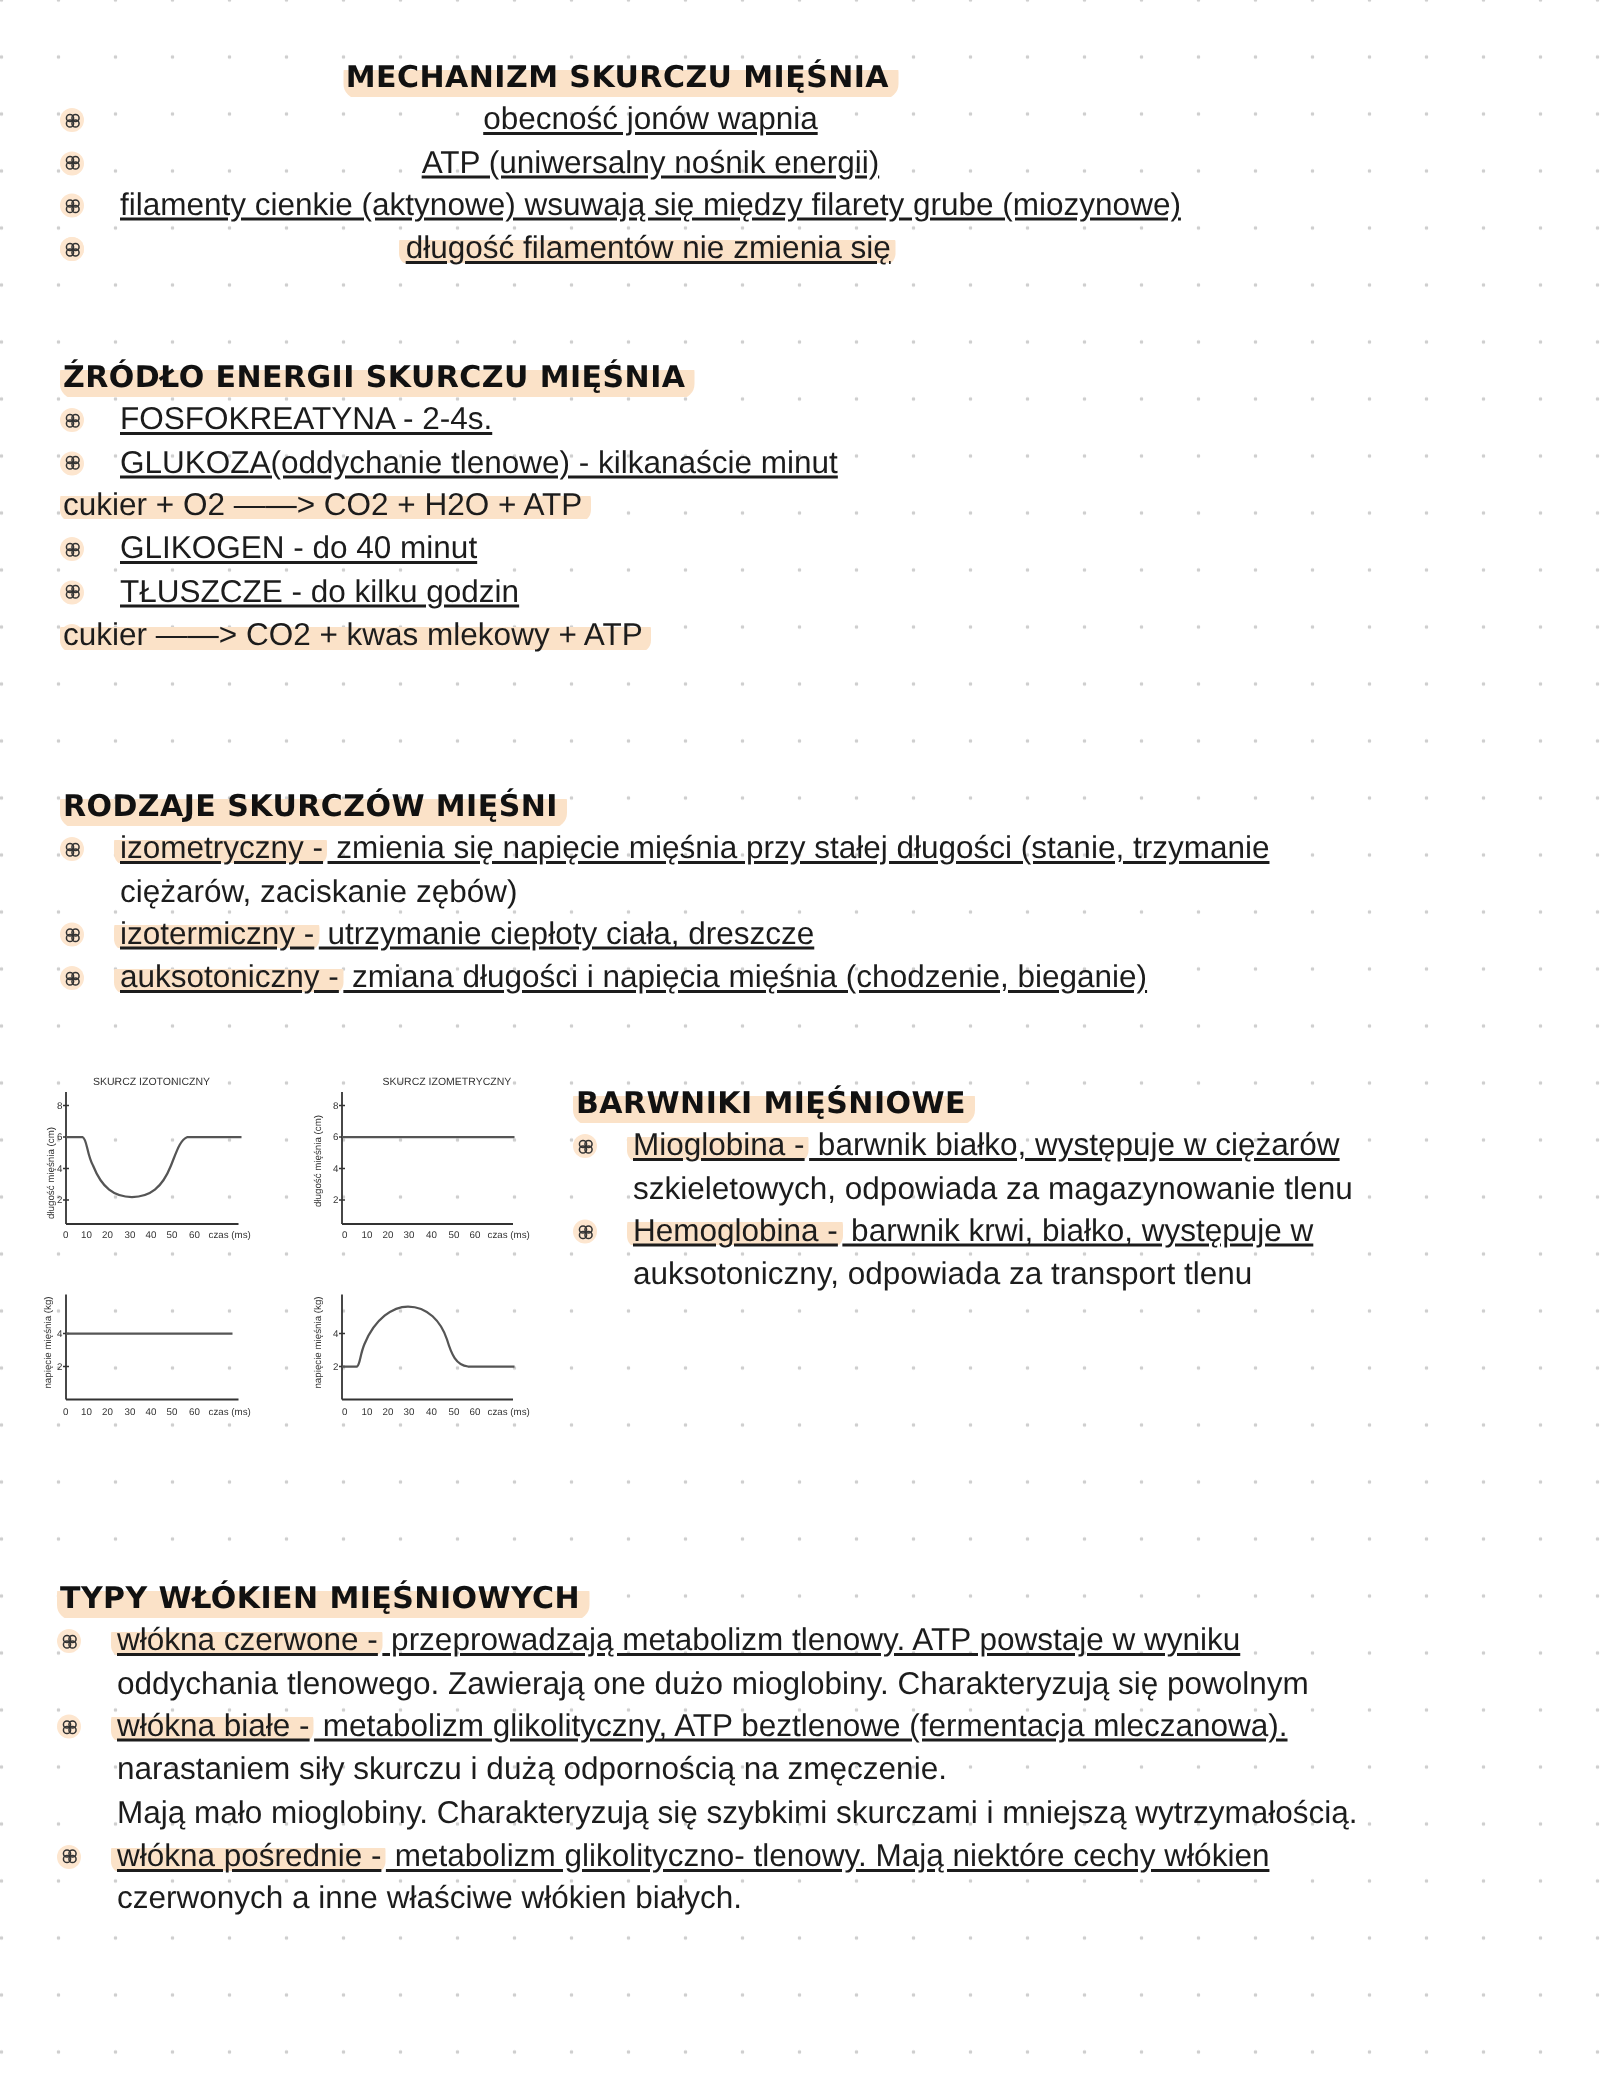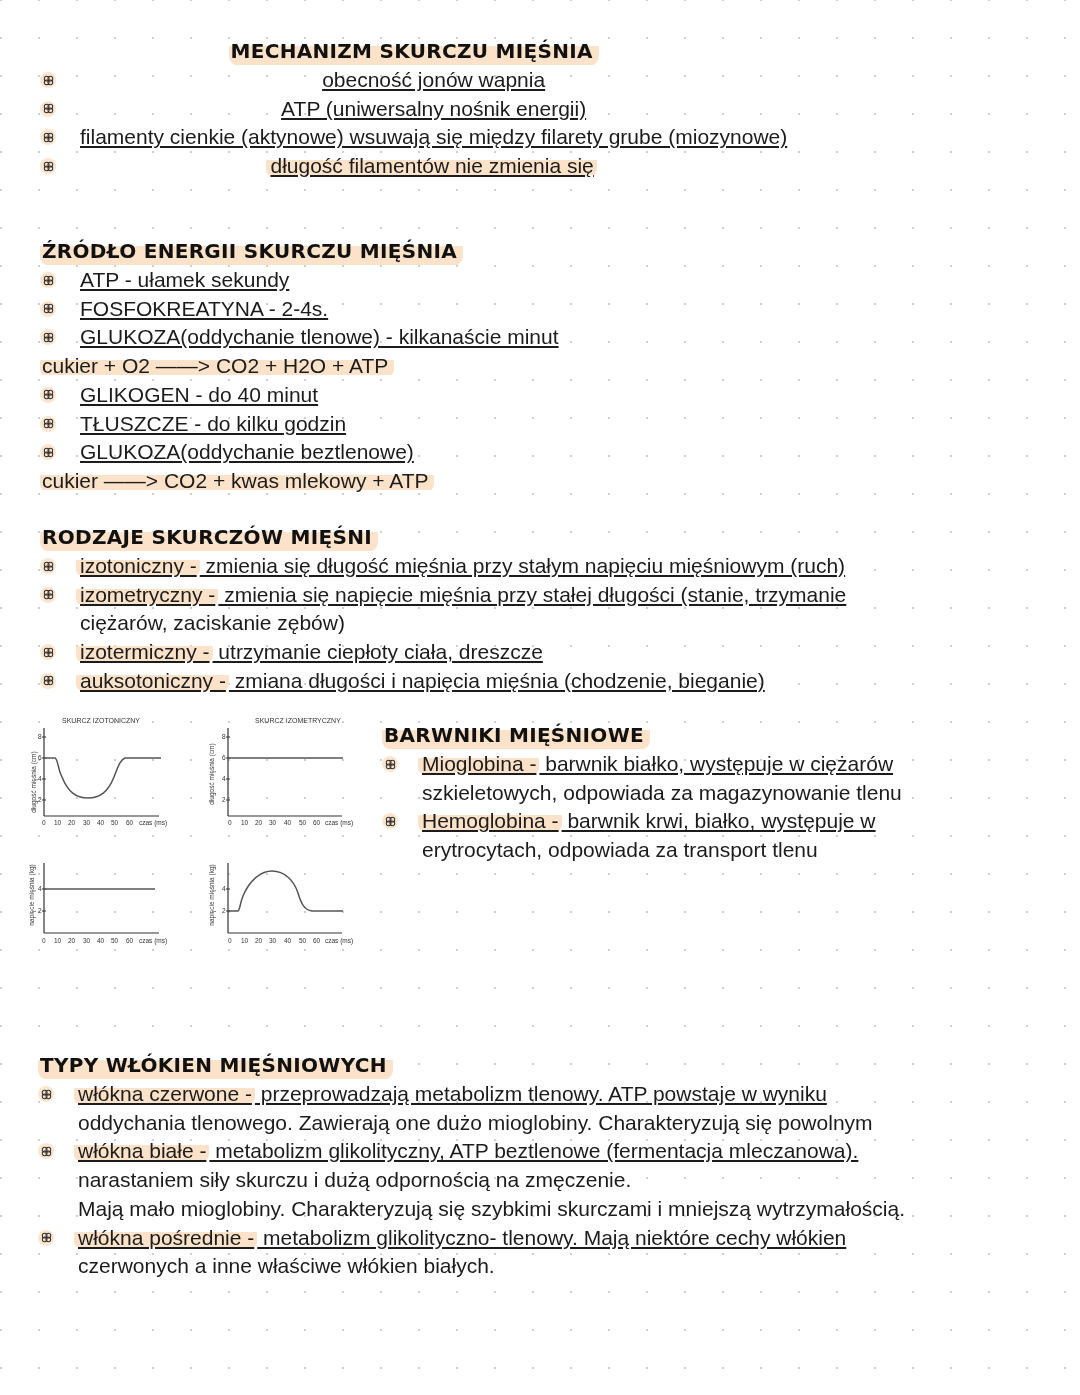--- a/index.html
+++ b/index.html
@@ -117,25 +117,20 @@
   </div>
 </div>
 
 <div class="section" style="left:40px; top:238px;">
   <div class="heading">ŹRÓDŁO ENERGII SKURCZU MIĘŚNIA</div>
   <div>
     <div class="line bullet-line"><span class="bullet">
           <svg>
             <use href="#flower"></use>
           </svg>
-        </span><span>ATP - ułamek sekundy</span></div>
-    <div class="line bullet-line"><span class="bullet">
-          <svg>
-            <use href="#flower"></use>
-          </svg>
         </span><span>FOSFOKREATYNA - 2-4s.</span></div>
     <div class="line bullet-line"><span class="bullet">
           <svg>
             <use href="#flower"></use>
           </svg>
         </span><span>GLUKOZA(oddychanie tlenowe) - kilkanaście minut</span></div>
     <div class="line eq"><span>cukier + O2 ——&gt; CO2 + H2O + ATP</span></div>
     <div class="line bullet-line"><span class="bullet">
           <svg>
             <use href="#flower"></use>
@@ -143,33 +138,28 @@
         </span><span>GLIKOGEN - do 40 minut</span></div>
     <div class="line bullet-line"><span class="bullet">
           <svg>
             <use href="#flower"></use>
           </svg>
         </span><span>TŁUSZCZE - do kilku godzin</span></div>
     <div class="line bullet-line"><span class="bullet">
           <svg>
             <use href="#flower"></use>
           </svg>
-        </span><span>GLUKOZA(oddychanie beztlenowe)</span></div>
+        </span></div>
     <div class="line eq"><span>cukier ——&gt; CO2 + kwas mlekowy + ATP</span></div>
   </div>
 </div>
 
 <div class="section" style="left:40px; top:524px;">
   <div class="heading">RODZAJE SKURCZÓW MIĘŚNI</div>
   <div>
-    <div class="line bullet-line"><span class="bullet">
-          <svg>
-            <use href="#flower"></use>
-          </svg>
-        </span><span class="hl">izotoniczny -</span><span> zmienia się długość mięśnia przy stałym napięciu mięśniowym (ruch)</span></div>
     <div class="line bullet-line"><span class="bullet">
           <svg>
             <use href="#flower"></use>
           </svg>
         </span><span class="hl">izometryczny -</span><span> zmienia się napięcie mięśnia przy stałej długości (stanie, trzymanie</span></div>
     <div class="line cont">ciężarów, zaciskanie zębów)</div>
     <div class="line bullet-line"><span class="bullet">
           <svg>
             <use href="#flower"></use>
           </svg>
@@ -291,21 +281,21 @@
           <svg>
             <use href="#flower"></use>
           </svg>
         </span><span class="hl">Mioglobina -</span><span> barwnik białko, występuje w ciężarów</span></div>
     <div class="line cont">szkieletowych, odpowiada za magazynowanie tlenu</div>
     <div class="line bullet-line"><span class="bullet">
           <svg>
             <use href="#flower"></use>
           </svg>
         </span><span class="hl">Hemoglobina -</span><span> barwnik krwi, białko, występuje w</span></div>
-    <div class="line cont">erytrocytach, odpowiada za transport tlenu</div>
+    <div class="line cont">auksotoniczny, odpowiada za transport tlenu</div>
   </div>
 </div>
 
 <div class="section" style="left:38px; top:1052px;">
   <div class="heading">TYPY WŁÓKIEN MIĘŚNIOWYCH</div>
   <div>
     <div class="line bullet-line"><span class="bullet">
           <svg>
             <use href="#flower"></use>
           </svg>

